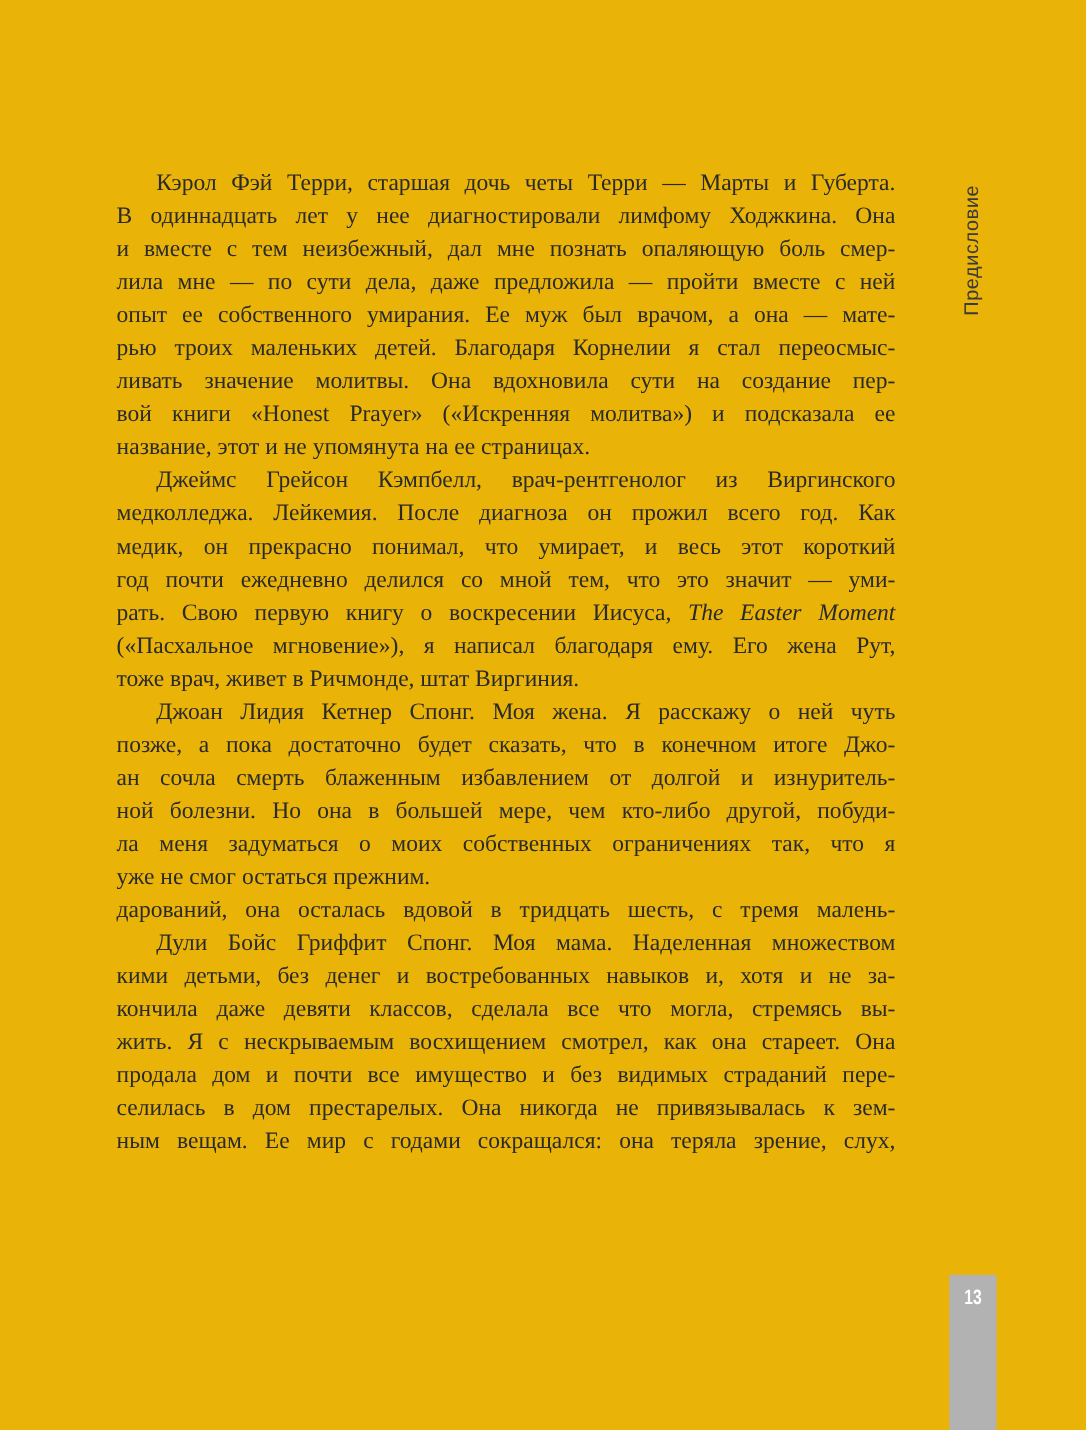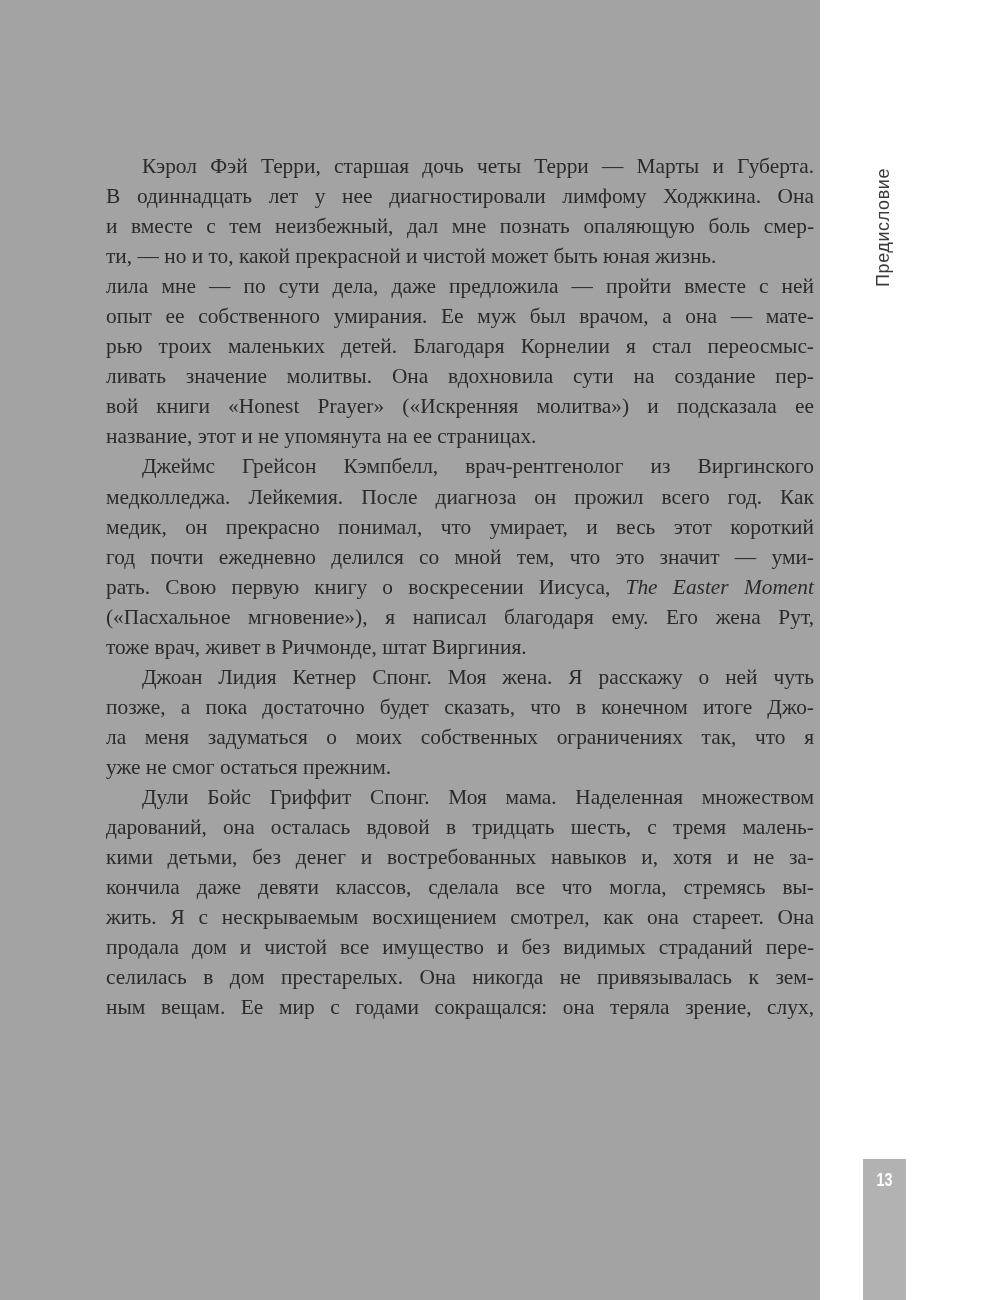--- a/index.html
+++ b/index.html
@@ -9,23 +9,23 @@
     }
     body {
       width: 987px;
       height: 1300px;
       position: relative;
       overflow: hidden;
     }
     .page {
       position: absolute;
       left: 0; top: 0;
-      width: 820px;
+      width: 987px;
       height: 1300px;
-      background: #a3a3a3;
+      background: #eab308;
     }
     .text-block {
       position: absolute;
       left: 106px;
       top: 151px;
       width: 708px;
       font-family: "Liberation Serif", "DejaVu Serif", serif;
       font-size: 21.4px;
       line-height: 30.05px;
       color: #2a2a2a;
@@ -85,21 +85,20 @@
 <body>
 
 <div class="page">
 
   <div class="text-block">
 
     <div>
       <span class="line indent">Кэрол Фэй Терри, старшая дочь четы Терри — Марты и Губерта.</span>
       <span class="line">В одиннадцать лет у нее диагностировали лимфому Ходжкина. Она</span>
       <span class="line">и вместе с тем неизбежный, дал мне познать опаляющую боль смер-</span>
-      <span class="line last">ти, — но и то, какой прекрасной и чистой может быть юная жизнь.</span>
     </div>
 
     <div>
       <span class="line">лила мне — по сути дела, даже предложила — пройти вместе с ней</span>
       <span class="line">опыт ее собственного умирания. Ее муж был врачом, а она — мате-</span>
       <span class="line">рью троих маленьких детей. Благодаря Корнелии я стал переосмыс-</span>
       <span class="line">ливать значение молитвы. Она вдохновила сути на создание пер-</span>
       <span class="line">вой книги «Honest Prayer» («Искренняя молитва») и подсказала ее</span>
       <span class="line last">название, этот и не упомянута на ее страницах.</span>
     </div>
@@ -110,31 +109,33 @@
       <span class="line">медик, он прекрасно понимал, что умирает, и весь этот короткий</span>
       <span class="line">год почти ежедневно делился со мной тем, что это значит — уми-</span>
       <span class="line"><span>рать. Свою первую книгу о воскресении Иисуса, </span><span class="ital">The Easter Moment</span></span>
       <span class="line">(«Пасхальное мгновение»), я написал благодаря ему. Его жена Рут,</span>
       <span class="line last">тоже врач, живет в Ричмонде, штат Виргиния.</span>
     </div>
 
     <div>
       <span class="line indent">Джоан Лидия Кетнер Спонг. Моя жена. Я расскажу о ней чуть</span>
       <span class="line">позже, а пока достаточно будет сказать, что в конечном итоге Джо-</span>
+      <span class="line">ан сочла смерть блаженным избавлением от долгой и изнуритель-</span>
+      <span class="line">ной болезни. Но она в большей мере, чем кто-либо другой, побуди-</span>
       <span class="line">ла меня задуматься о моих собственных ограничениях так, что я</span>
       <span class="line last">уже не смог остаться прежним.</span>
     </div>
 
     <div>
+      <span class="line">дарований, она осталась вдовой в тридцать шесть, с тремя малень-</span>
       <span class="line indent">Дули Бойс Гриффит Спонг. Моя мама. Наделенная множеством</span>
-      <span class="line">дарований, она осталась вдовой в тридцать шесть, с тремя малень-</span>
       <span class="line">кими детьми, без денег и востребованных навыков и, хотя и не за-</span>
       <span class="line">кончила даже девяти классов, сделала все что могла, стремясь вы-</span>
       <span class="line">жить. Я с нескрываемым восхищением смотрел, как она стареет. Она</span>
-      <span class="line">продала дом и чистой все имущество и без видимых страданий пере-</span>
+      <span class="line">продала дом и почти все имущество и без видимых страданий пере-</span>
       <span class="line">селилась в дом престарелых. Она никогда не привязывалась к зем-</span>
       <span class="line">ным вещам. Ее мир с годами сокращался: она теряла зрение, слух,</span>
     </div>
 
   </div>
 
   <div class="running-head">Предисловие</div>
 
   <div class="page-tab">
     <div class="page-number">13</div>

